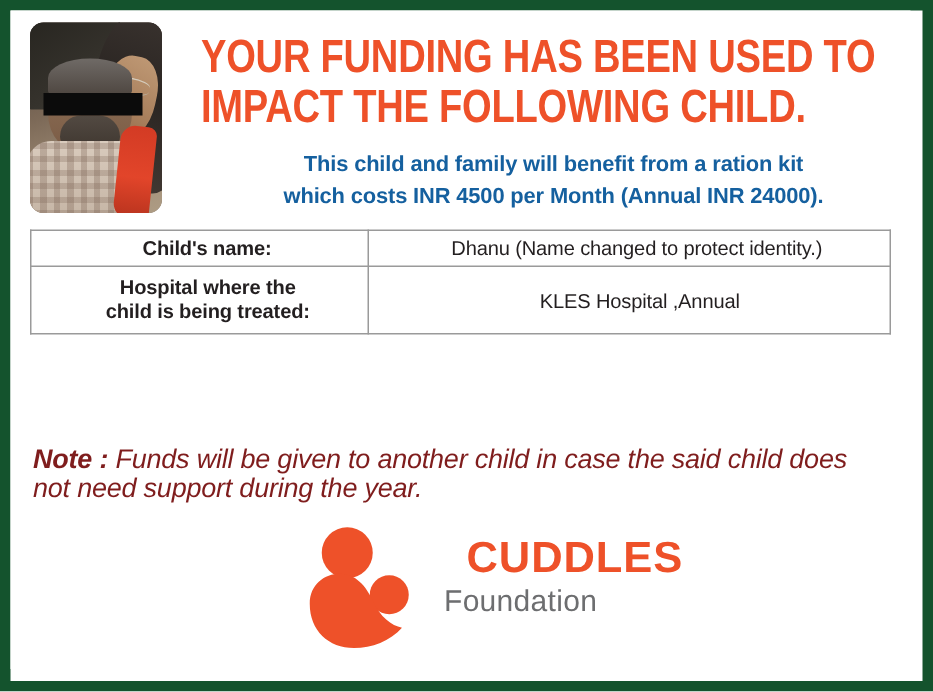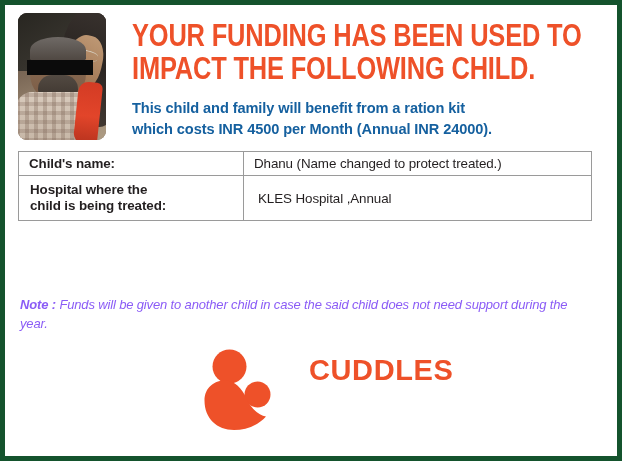--- a/index.html
+++ b/index.html
@@ -6,21 +6,21 @@
   body{
     width:622px;height:461px;
     background:#ffffff;
     font-family:"Liberation Sans", sans-serif;
     overflow:hidden;
   }
   .card{
     position:relative;
     width:622px;height:461px;
     box-sizing:border-box;
-    border:5px solid #14532d;
+    border:7px solid #14532d;
     background:#ffffff;
   }
   .inner{
     position:relative;
     width:600px;height:439px;
     background:#ffffff;
   }
 
   
   .header{
@@ -124,28 +124,29 @@
 
   .subtitle{
     position:absolute;left:114px;top:88px;
     width:470px;
     color:#15609f;
     font-size:14.6px;
     font-weight:bold;
     line-height:21px;
     letter-spacing:-0.1px;
   }
-  .subtitle .sl{display:block;}
+  .subtitle .sl{display:block;text-align:center;}
 
   
   .info-table{
     position:absolute;left:13px;top:146px;
     width:574px;
     border-collapse:collapse;
     table-layout:fixed;
+    text-align:center;
   }
   .info-table td{
     border:1px solid #9a9a9a;
     padding:0 0 0 10px;
     vertical-align:middle;
     font-size:13.4px;
     color:#231f20;
     height:23px;
   }
   .info-table td.lbl{
@@ -159,23 +160,23 @@
   }
   .info-table tr.tall td{height:44px;padding-left:11px;}
   .info-table tr.tall td.lbl{line-height:16.5px;}
   .info-table tr.tall td.val{padding-left:14px;}
   .lbl-l{display:block;}
 
   
   .note{
     position:absolute;left:15px;top:290px;
     width:562px;
-    font-size:13px;
+    font-size:18px;
     font-style:italic;
-    color:#8b5cf6;
+    color:#7f1d1d;
     line-height:19px;
     letter-spacing:-0.15px;
   }
   .note b{font-weight:bold;font-style:italic;}
 
   
   .logo{
     position:absolute;left:196px;top:344px;
     width:240px;height:82px;
   }
@@ -230,37 +231,38 @@
       <div class="subtitle">
         <span class="sl">This child and family will benefit from a ration kit</span>
         <span class="sl">which costs INR 4500 per Month (Annual INR 24000).</span>
       </div>
     </div>
 
     <table class="info-table">
       <tbody>
         <tr>
           <td class="lbl">Child's name:</td>
-          <td class="val">Dhanu (Name changed to protect treated.)</td>
+          <td class="val">Dhanu (Name changed to protect identity.)</td>
         </tr>
         <tr class="tall">
           <td class="lbl">
             <span class="lbl-l">Hospital where the</span>
             <span class="lbl-l">child is being treated:</span>
           </td>
           <td class="val">KLES Hospital ,Annual</td>
         </tr>
       </tbody>
     </table>
 
     <div class="note"><b>Note :</b><span> Funds will be given to another child in case the said child does not need support during the year.</span></div>
 
     <div class="logo">
       <svg class="logo-mark" viewBox="0 0 80 82">
         <circle cx="28.5" cy="17.5" r="17" fill="#ee5129"></circle>
         <circle cx="56.5" cy="45.5" r="13" fill="#ee5129"></circle>
         <path d="M3.5 51.5 C3.5 38.5 13.5 31.5 23.5 31.5 C34 31.5 41 39.5 45.5 49.5 C50.5 60.5 58 66 65 67.5 C57 76.5 45 81 33 81 C16 81 3.5 69.5 3.5 51.5 Z" fill="#ee5129"></path>
       </svg>
       <div class="logo-word">CUDDLES</div>
+      <div class="logo-sub">Foundation</div>
     </div>
 
   </div>
 </div>
 
 </body></html>

